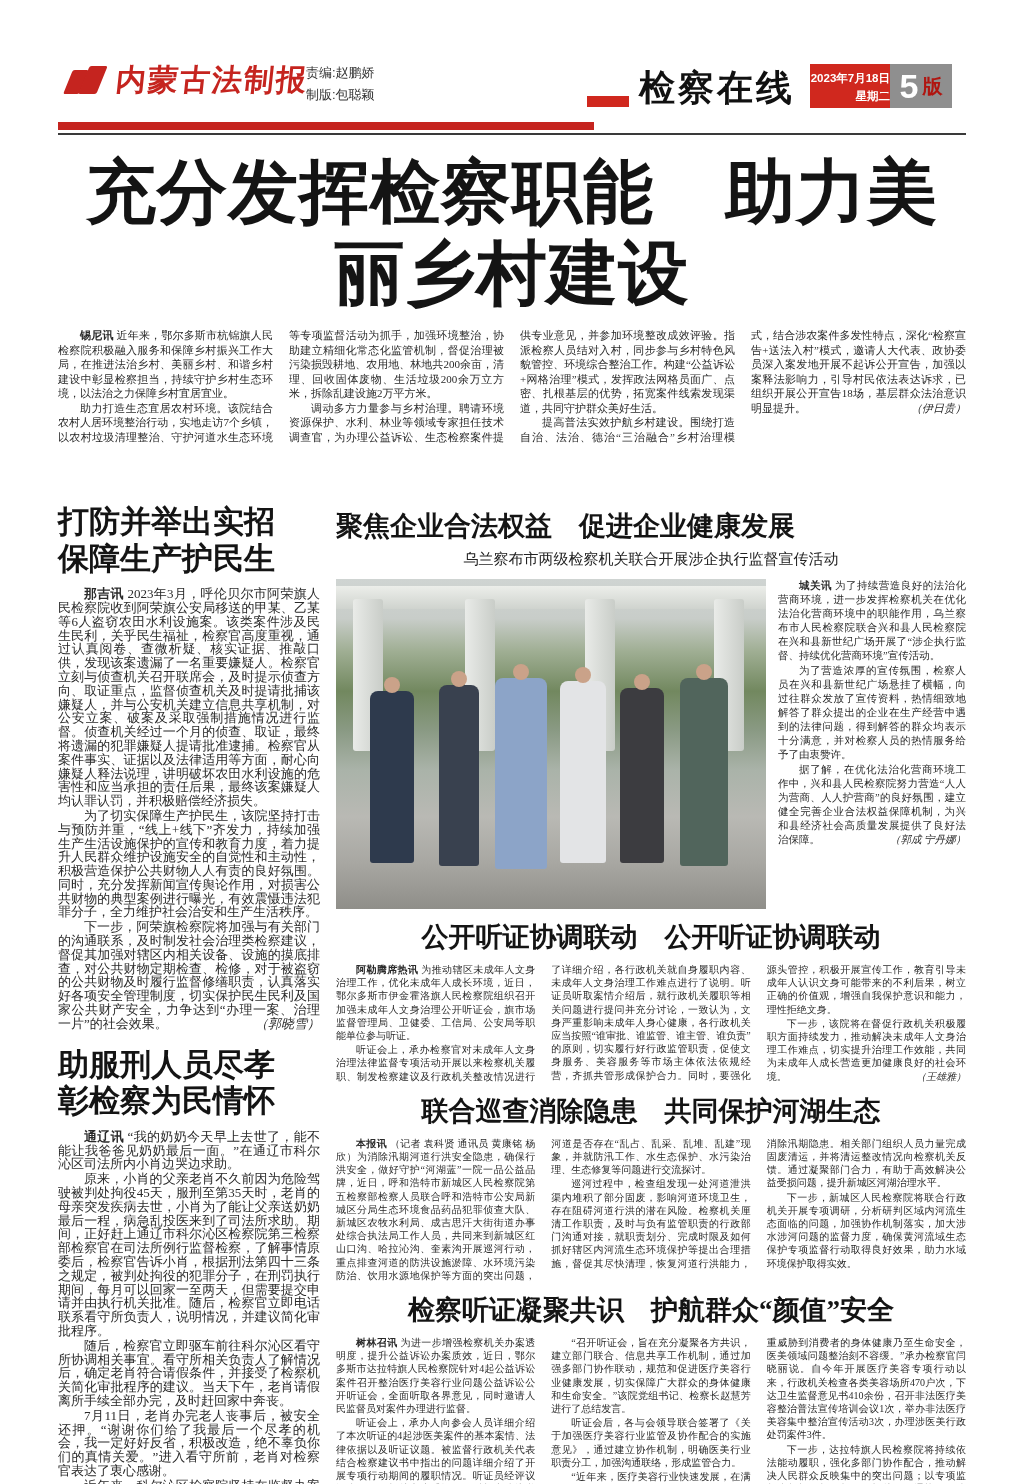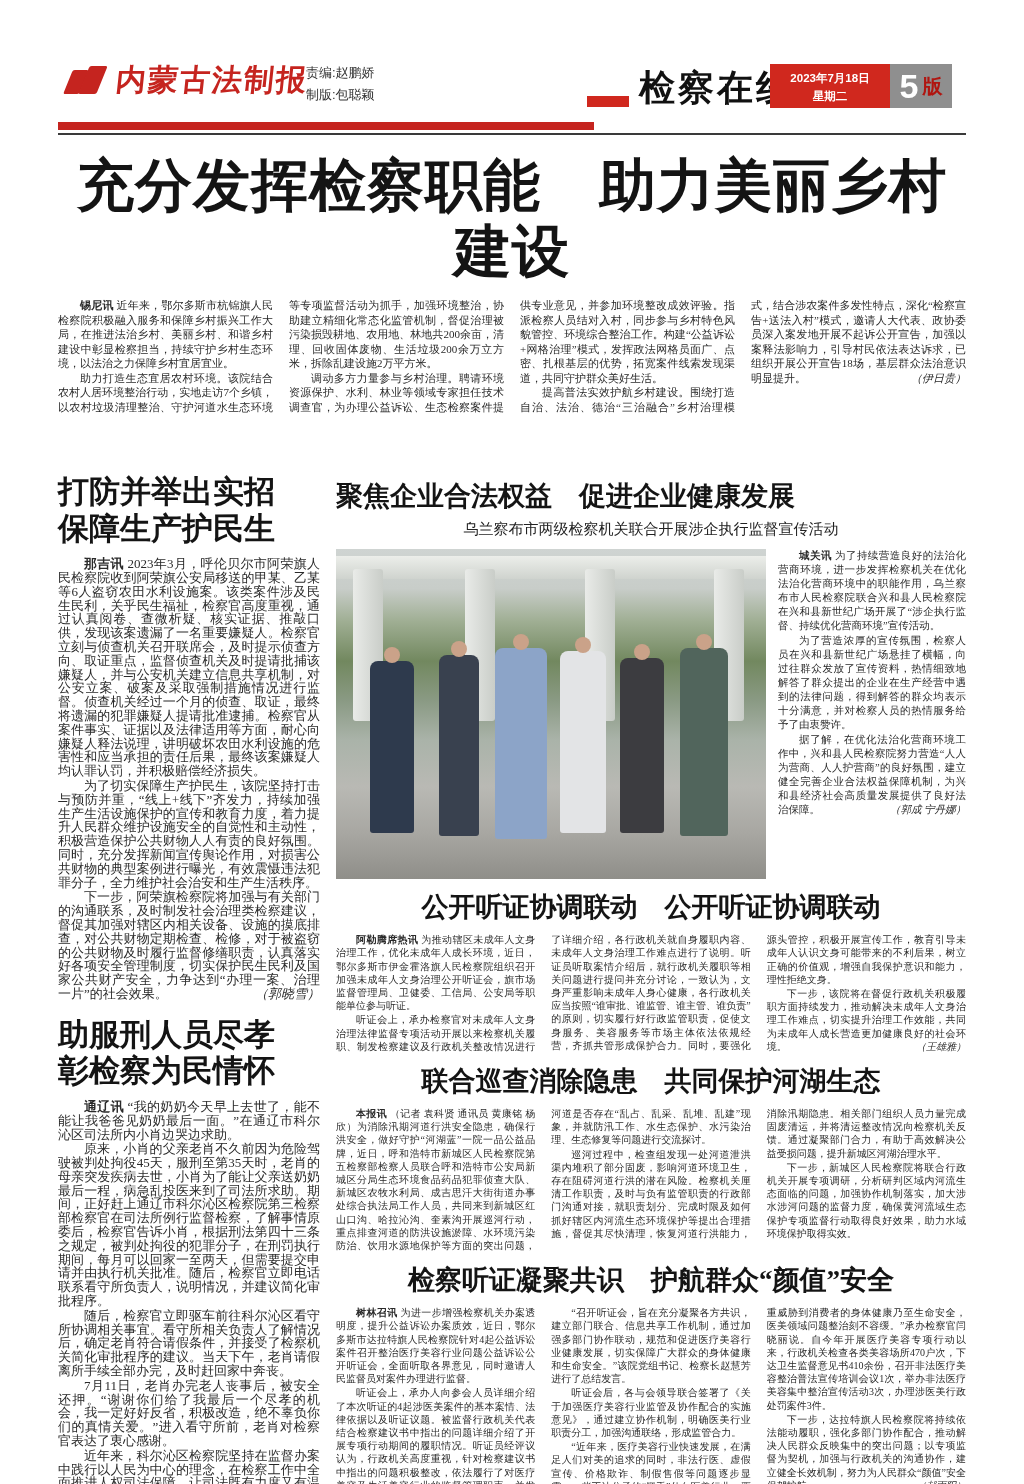--- a/index.html
+++ b/index.html
@@ -21,34 +21,34 @@
   .logo-text{
     font-size:30px;font-weight:bold;color:#c5241f;letter-spacing:2px;
     transform:skewX(-6deg);font-family:"Liberation Serif",serif;
   }
   .editor-box{position:absolute;left:248px;top:6px;font-size:13px;color:#333;
     font-family:"Liberation Sans","DejaVu Sans",sans-serif;line-height:22px;}
   .section-wrap{position:absolute;right:171px;top:8px;display:flex;align-items:flex-end;}
   .red-dash{display:inline-block;width:42px;height:11px;background:#d0281e;margin:0 10px 6px 0;}
   .section-title{font-size:36px;font-weight:bold;color:#111;letter-spacing:3px;
     font-family:"Liberation Sans","DejaVu Sans",sans-serif;}
-  .date-box{position:absolute;right:76px;top:8px;width:120px;height:44px;background:#d0281e;
-    color:#fff;text-align:center;font-family:"Liberation Sans",sans-serif;
+  .date-box{position:absolute;right:76px;top:8px;width:80px;height:44px;background:#d0281e;
+    color:#fff;text-align:right;font-family:"Liberation Sans",sans-serif;
     font-size:11.5px;font-weight:bold;line-height:18px;padding-top:5px;box-sizing:border-box;}
   .page-box{position:absolute;right:14px;top:8px;width:62px;height:44px;background:#8f8f8f;
     display:flex;align-items:center;justify-content:center;}
   .page-num{color:#fff;font-size:34px;font-weight:bold;font-family:"Liberation Sans",sans-serif;line-height:1;}
   .page-ban{color:#b01510;font-size:20px;font-weight:bold;margin-left:4px;
     font-family:"Liberation Serif",serif;}
   .red-rule{height:8px;background:#c5241f;width:536px;margin-top:2px;}
   .thin-rule{height:0;border-bottom:2px solid #3a3a3a;margin-top:3px;}
 
   
   .main-headline{
-    text-align:center;font-size:57px;font-weight:bold;color:#141414;
+    text-align:center;font-size:70px;font-weight:bold;color:#141414;
     letter-spacing:1px;margin:18px 0 14px 0;line-height:1.15;
     font-family:"Liberation Serif","DejaVu Serif",serif;
   }
 
   
   .para{margin:0;text-indent:2em;text-align:justify;}
   b{font-weight:bold;}
   .byline{float:right;font-style:italic;font-weight:normal;padding-left:6px;}
 
   .lead-body{columns:4;column-gap:16px;font-size:11px;line-height:14.5px;height:158px;margin-bottom:14px;}

